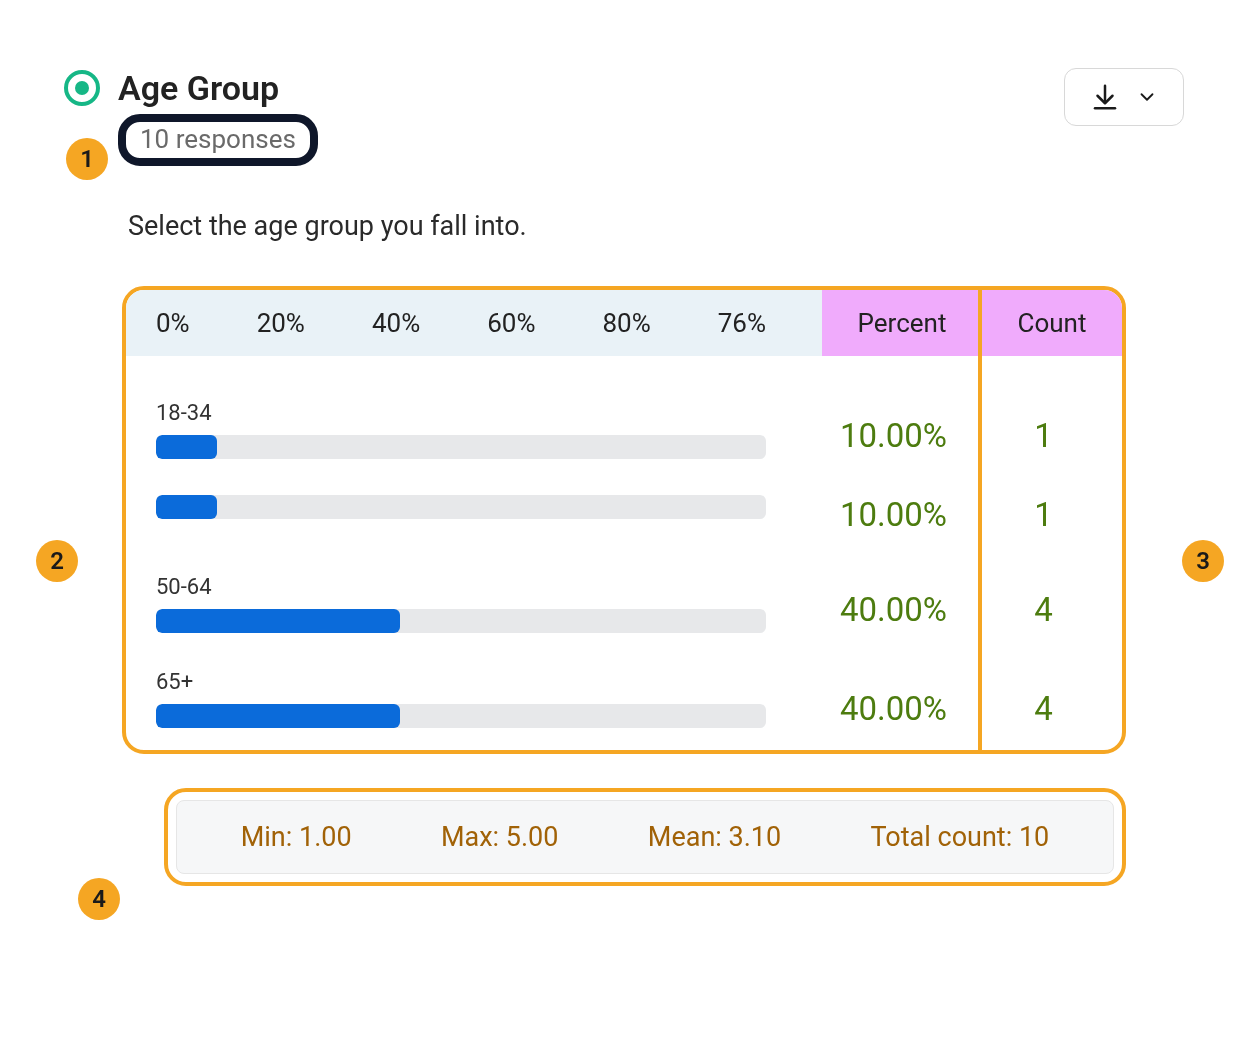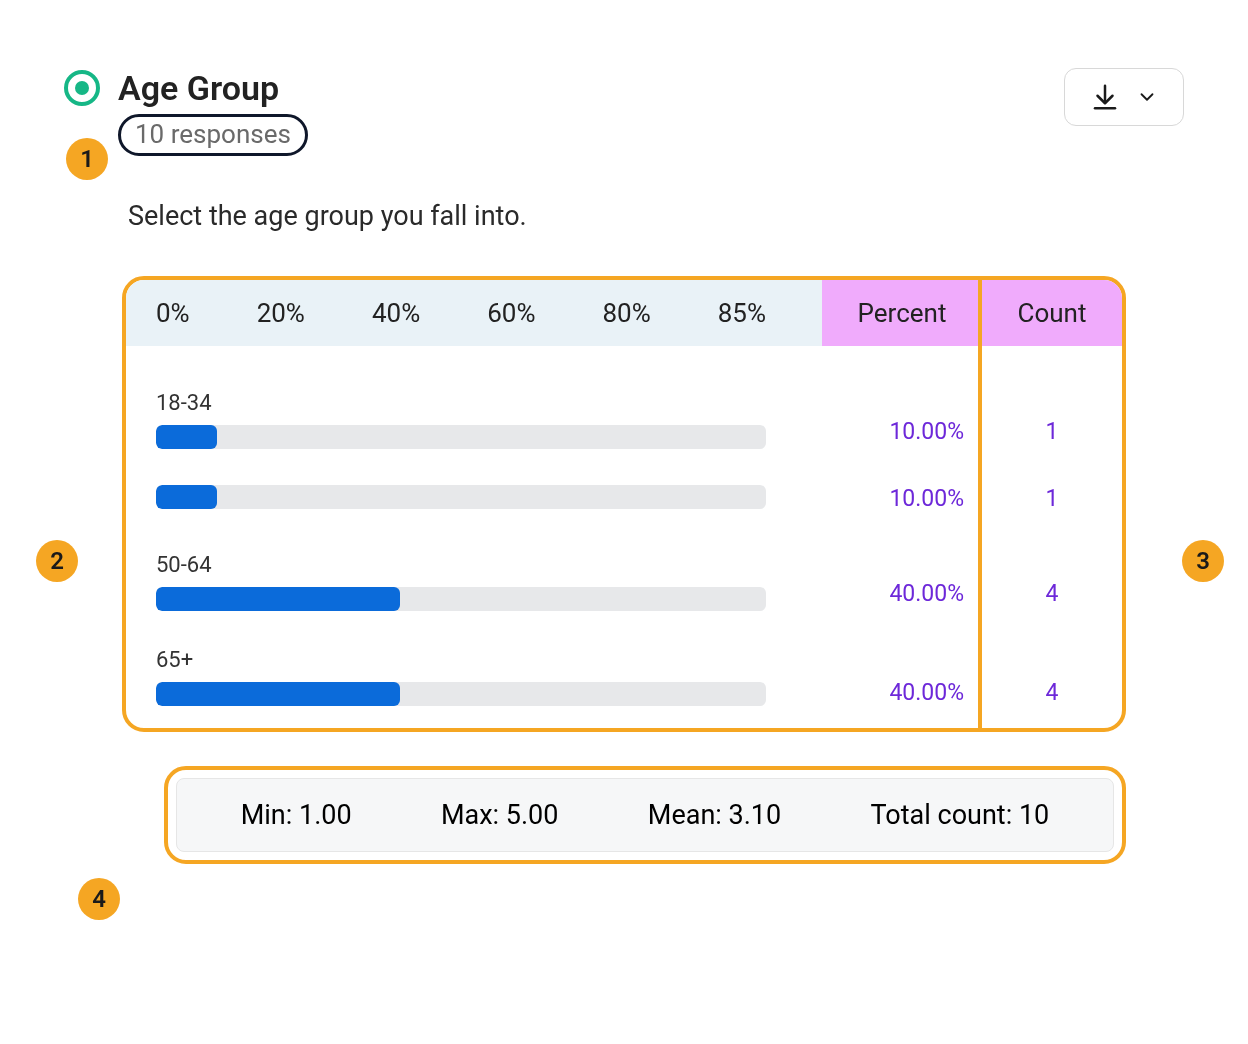--- a/index.html
+++ b/index.html
@@ -64,21 +64,21 @@
     font-weight: 600;
     color: #222;
   }
   .responses-wrap {
     display: inline-block;
     margin-left: 54px;
     margin-top: 2px;
   }
   .responses-pill {
     display: inline-block;
-    border: 3px solid #0f172a;
+    border: 8px solid #0f172a;
     border-radius: 22px;
     padding: 2px 14px 4px 14px;
   }
   .responses-text {
     font-size: 26px;
     color: #6a6a6a;
   }
 
   .download-btn {
     border: 1px solid #d8d8d8;
@@ -182,23 +182,23 @@
     position: relative;
   }
   .bar-fill {
     height: 100%;
     background: #0b6bda;
     border-radius: 6px;
   }
   .percent-cell, .count-cell {
     display: flex;
     align-items: flex-end;
-    padding: 26px 18px 14px 18px;
-    font-size: 23px;
-    color: #6d28d9;
+    padding: 26px 35px 14px 18px;
+    font-size: 33px;
+    color: #4d7c0f;
     justify-content: flex-end;
   }
   .count-cell { justify-content: center; }
   .bar-cell.first, .percent-cell.first, .count-cell.first { padding-top: 44px; }
   .bar-cell.last, .percent-cell.last, .count-cell.last { padding-bottom: 22px; }
 
   
   .stats-outline {
     border: 4px solid #f5a623;
     border-radius: 22px;
@@ -208,21 +208,21 @@
   .stats-bar {
     background: #f6f7f8;
     border: 1px solid #e6e6e6;
     border-radius: 8px;
     display: flex;
     align-items: center;
     justify-content: space-around;
     gap: 30px;
     padding: 20px 34px;
     font-size: 27px;
-    color: #000000;
+    color: #a16207;
   }
   .stat-item {
     white-space: nowrap;
   }
   .stat-label { font-weight: 400; }
   .stat-value { font-weight: 400; }
 
   
   .anno {
     position: absolute;
@@ -281,21 +281,21 @@
         <div class="chart-grid">
 
           <div class="header-row">
             <div class="axis-header">
               <div class="axis-ticks">
                 <span>0%</span>
                 <span>20%</span>
                 <span>40%</span>
                 <span>60%</span>
                 <span>80%</span>
-                <span>85%</span>
+                <span>76%</span>
               </div>
             </div>
             <div class="percent-header">Percent</div>
             <div class="count-header">Count</div>
           </div>
 
           <div class="body-rows">
             
             <div class="bar-cell first">
               <div class="row-label">18-34</div>

